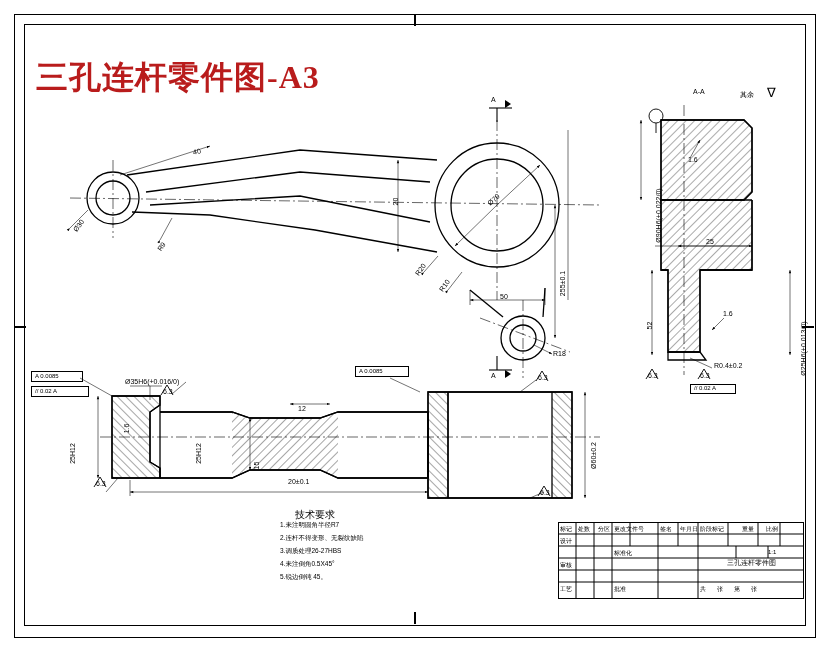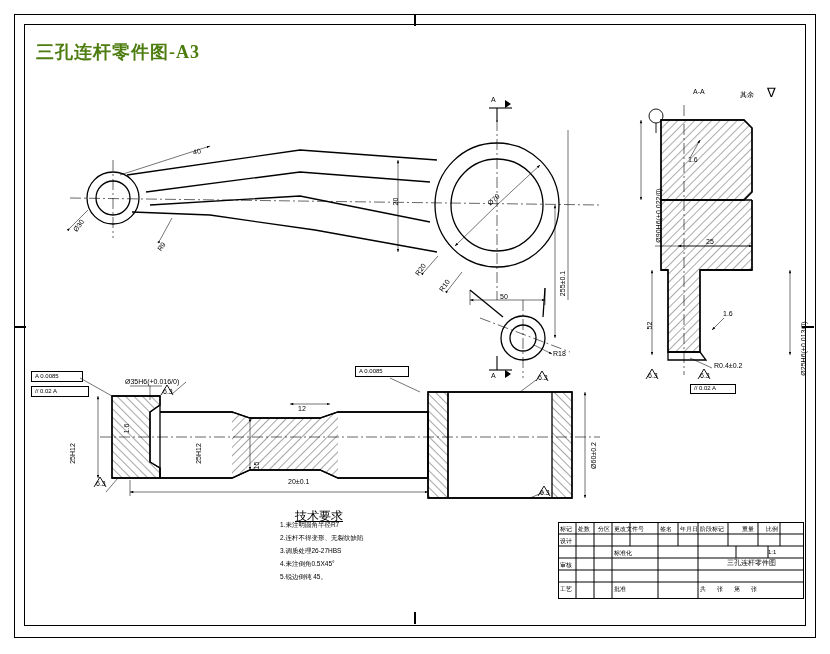--- a/index.html
+++ b/index.html
@@ -1,26 +1,26 @@
 <!DOCTYPE html>
 <html><head>
 <meta charset="utf-8">
 <style>
   html,body{margin:0;padding:0;background:#ffffff;}
   body{width:830px;height:654px;overflow:hidden;font-family:"Liberation Sans",sans-serif;}
   #sheet{position:relative;width:830px;height:654px;background:#ffffff;}
   .frame-outer{position:absolute;left:14px;top:14px;width:800px;height:622px;border:1px solid #000;}
   .frame-inner{position:absolute;left:24px;top:24px;width:780px;height:600px;border:1.6px solid #000;}
-  .title-main{position:absolute;left:36px;top:40px;font-family:"Liberation Serif",serif;font-weight:bold;font-size:18px;color:#4d7c0f;letter-spacing:1px;white-space:nowrap;}
+  .title-main{position:absolute;left:36px;top:56px;font-family:"Liberation Serif",serif;font-weight:bold;font-size:32px;color:#b91c1c;letter-spacing:1px;white-space:nowrap;}
   .dim{position:absolute;font-size:7px;color:#000;white-space:nowrap;font-family:"Liberation Sans",sans-serif;}
   svg{position:absolute;left:0;top:0;}
   .tb{position:absolute;border:1px solid #000;box-sizing:border-box;}
   .tbt{position:absolute;font-size:6px;white-space:nowrap;color:#000;}
   .tech{position:absolute;font-size:6.5px;color:#000;white-space:nowrap;}
-  .tech.h{font-size:12px;text-decoration:underline;}
+  .tech.h{font-size:10px;}
   .crop{position:absolute;background:#000;}
 </style>
 </head>
 <body>
 
 <div id="sheet">
 
   <div class="frame-outer"></div>
   <div class="frame-inner"></div>
 

